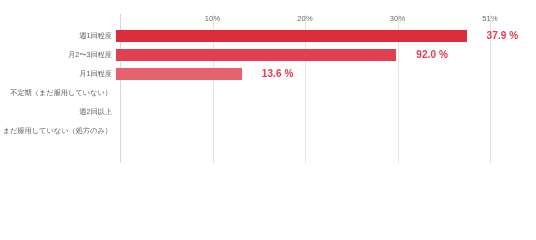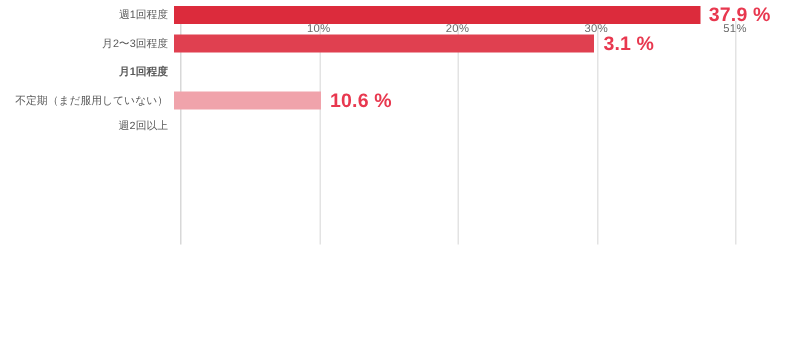--- a/index.html
+++ b/index.html
@@ -46,21 +46,21 @@
     transform:translateX(-50%);
     font-size:7.5px;
     color:#6b6b6b;
     white-space:nowrap;
     letter-spacing:0.2px;
   }
 
   
   .rows{
     position:absolute;
-    left:0; top:0;
+    left:0; top:26px;
     width:536px;
     height:155px;
   }
   .row{
     position:relative;
     height:19.1px;
     display:flex;
     align-items:center;
   }
   .cat-label{
@@ -80,24 +80,24 @@
     height:100%;
     display:flex;
     align-items:center;
   }
   .bar{
     height:12px;
     border-radius:0;
     flex:0 0 auto;
   }
   .bar-value{
-    font-size:13px;
+    font-size:10px;
     font-weight:bold;
     color:#e8384f;
-    margin-left:6px;
+    margin-left:20px;
     white-space:nowrap;
     letter-spacing:0.1px;
   }
 </style>
 </head>
 <body>
 
 <div id="chart-root">
 
   <div class="plot-area">
@@ -121,31 +121,37 @@
         <div class="cat-label" style="color: rgb(90, 90, 90);">週1回程度</div>
         <div class="bar-wrap">
           <div class="bar" style="width: 350.575px; background: rgb(220, 43, 60);"></div>
           <div class="bar-value" style="color: rgb(232, 56, 79);">37.9 %</div>
         </div>
       </div>
       <div class="row">
         <div class="cat-label" style="color: rgb(90, 90, 90); padding-left: 29px;">月2〜3回程度</div>
         <div class="bar-wrap">
           <div class="bar" style="width: 280.275px; background: rgb(224, 64, 80);"></div>
-          <div class="bar-value" style="color: rgb(232, 56, 79);">3.1 %</div>
+          <div class="bar-value" style="color: rgb(232, 56, 79);">92.0 %</div>
         </div>
       </div>
       <div class="row">
-        <div class="cat-label" style="color: rgb(90, 90, 90); font-weight: bold;">月1回程度</div>
+        <div class="cat-label" style="color: rgb(90, 90, 90);">月1回程度</div>
+        <div class="bar-wrap">
+          <div class="bar" style="width: 125.8px; background: rgb(232, 97, 110);"></div>
+          <div class="bar-value" style="color: rgb(232, 56, 79);">13.6 %</div>
+        </div>
       </div>
       <div class="row">
         <div class="cat-label" style="color: rgb(90, 90, 90);">不定期（まだ服用していない）</div>
-        <div class="bar-wrap">
-          <div class="bar" style="width: 98.05px; background: rgb(240, 163, 171);"></div>
-          <div class="bar-value" style="color: rgb(232, 56, 79);">10.6 %</div>
-        </div>
       </div>
       <div class="row">
-        <div class="cat-label" style="color: rgb(90, 90, 90); font-family: Liberation Mono, monospace;">週2回以上</div>
+        <div class="cat-label" style="color: rgb(90, 90, 90);">週2回以上</div>
+      </div>
+      <div class="row">
+        <div class="cat-label" style="color: rgb(90, 90, 90);">まだ服用していない（処方のみ）</div>
+        <div class="bar-wrap">
+          <div class="bar" style="width: 0px; background: transparent;"></div>
+        </div>
       </div>
     </div>
 
 </div>
 
 </body></html>

